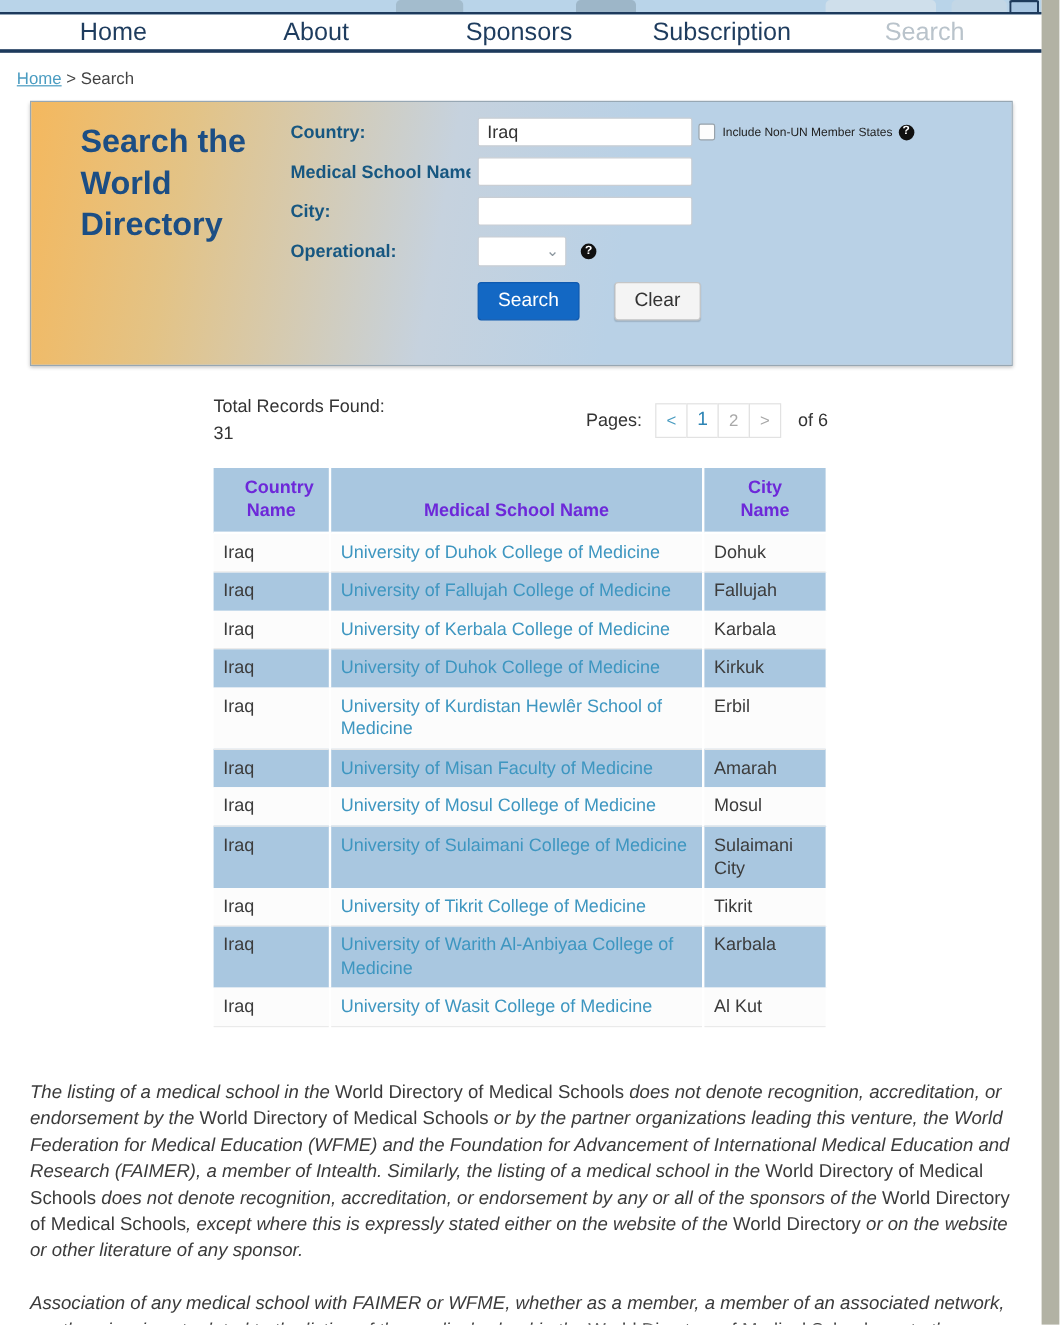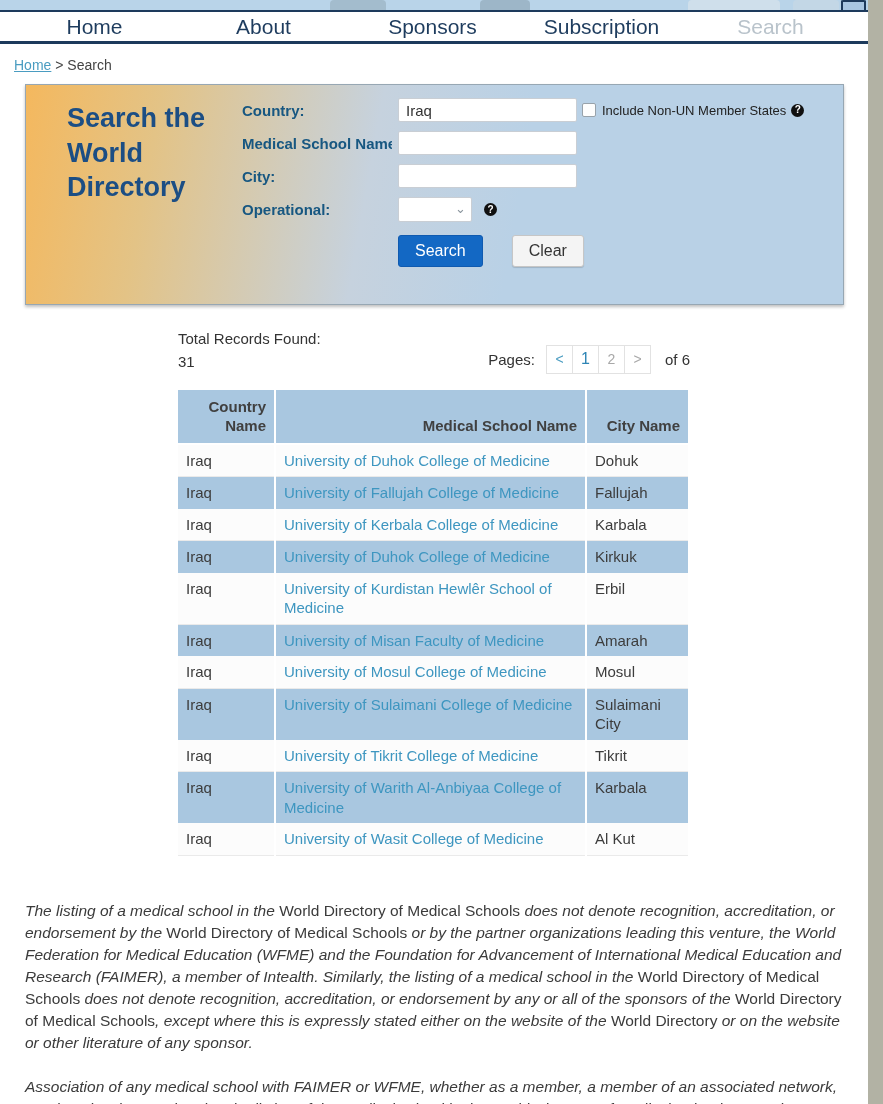--- a/index.html
+++ b/index.html
@@ -40,56 +40,56 @@
     color:#1c4e84; line-height:1.28; }
   .panel-form { flex:1; padding-top:13px; }
   .form-row { display:flex; align-items:center; margin-bottom:9px; }
   .form-label { flex:none; width:150px; margin-right:6px; 
     font-weight:bold; color:#175781; font-size:15px; white-space:nowrap; overflow:hidden; }
   .text-input { width:179px; height:24px; background:#fff; border:1px solid #c9ced4;
     border-radius:2px; font-size:15px; padding:0 7px; color:#333;
     font-family:"Liberation Sans", sans-serif; }
   .chk { width:14px; height:14px; border:1px solid #98a2aa; background:#fdfdfd;
     border-radius:2px; margin-left:5px; flex:none; }
-  .chk-label { font-size:13px; color:#222; margin:0 5px 0 6px; white-space:nowrap; }
+  .chk-label { font-size:10px; color:#222; margin:0 5px 0 6px; white-space:nowrap; }
   .info-icon { width:13px; height:13px; flex:none; border-radius:50%; background:#101010;
     color:#fff; font-size:10px; font-weight:bold; display:inline-flex;
     align-items:center; justify-content:center; line-height:1; }
   .select-box { width:74px; height:25px; background:#fff; border:1px solid #c9ced4;
     border-radius:2px; position:relative; cursor:pointer; }
   .select-box .chev { position:absolute; right:5px; top:3px; color:#8a959d; font-size:13px; }
   .select-box + .info-icon { margin-left:12px; }
   .btn-row { margin-top:13px; display:flex; }
   .btn { font-size:16px; border-radius:3px; padding:6px 16px; cursor:pointer;
     font-family:"Liberation Sans", sans-serif; }
   .btn-search { background:#1368c4; color:#fff; border:1px solid #0f5ab0; }
   .btn-clear { background:#f4f4f4; color:#333; border:1px solid #c6c6c6;
     margin-left:29px; box-shadow:0 1px 1px rgba(0,0,0,.15); }
 
   
-  .results-meta { margin:22px 0 0 178px; width:512px; display:flex; align-items:flex-end; }
+  .results-meta { margin:22px 0 0 178px; width:512px; display:flex; align-items:center; }
   .total-box { width:170px; font-size:15px; color:#333; line-height:1.55; }
   .pages-wrap { margin-left:auto; display:flex; align-items:center; }
   .pages-label { font-size:15px; color:#333; margin-right:12px; }
   .pagination { display:flex; }
   .page-box { width:27px; height:29px; background:#fff; border:1px solid #e2e2e2;
     margin-left:-1px; display:flex; align-items:center; justify-content:center;
     font-size:14px; cursor:pointer; }
   .page-box.prev { color:#4a9cc1; }
   .page-box.current { color:#2e85b5; font-size:16px; }
   .page-box.page, .page-box.next { color:#a8a8a8; }
   .of-label { font-size:15px; color:#333; margin-left:14px; }
 
   
   table.results { margin:16px 0 0 178px; width:511px; border-collapse:collapse;
     font-size:15px; line-height:1.3; table-layout:fixed; }
   table.results col.c1 { width:97px; } table.results col.c2 { width:311px; }
   table.results col.c3 { width:103px; }
-  table.results th { background:#a9c7e0; color:#404040; text-align:right; font-weight:bold;
-    padding:7px 8px; vertical-align:bottom; border-right:2px solid #fff;
+  table.results th { background:#a9c7e0; color:#6d28d9; text-align:center; font-weight:bold;
+    padding:7px 26px; vertical-align:bottom; border-right:2px solid #fff;
     border-bottom:2px solid #fff; }
   table.results td { padding:6px 8px; vertical-align:top; color:#3c3c3c;
     border-right:2px solid #fff; }
   table.results tr.alt td { background:#a9c7e0; }
   table.results tr.plain td { background:#fcfcfc; border-bottom:1px solid #eaeaea; }
   table.results a { color:#3e96c0; text-decoration:none; }
 
   
   .disclaimer { margin:44px 25px 0 25px; font-size:15.5px; color:#3b3b3b;
     line-height:1.42; }

